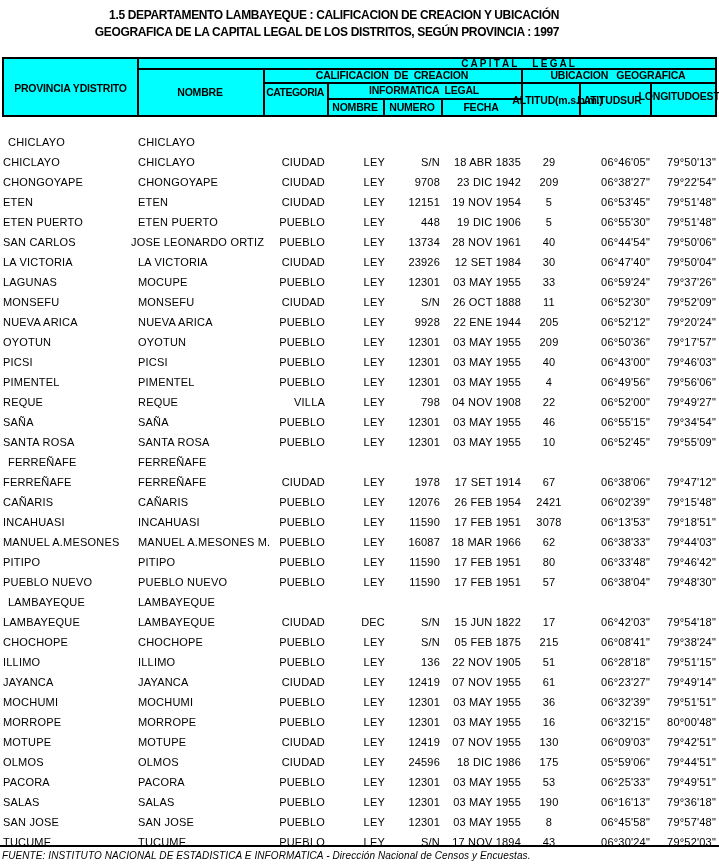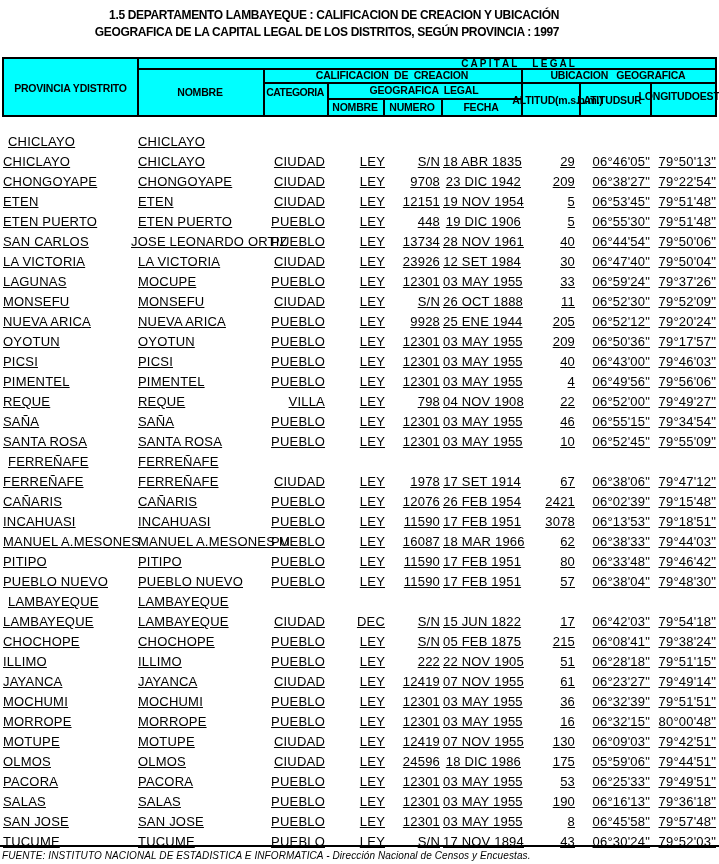--- a/index.html
+++ b/index.html
@@ -42,30 +42,30 @@
   .th.two{flex-direction:row;line-height:16px;padding-top:2px;}
   .th-capital{justify-content:flex-start;}
   .th-capital span{
     position:absolute;left:381px;top:-1px;transform:translateX(-50%);
     font-size:10px;line-height:11px;
   }
   .th-categoria{align-items:flex-start;padding-top:3px;letter-spacing:-0.5px;}
 
   
   .tbody{position:absolute;left:0;top:132px;width:719px;}
-  .row{display:flex;height:20px;line-height:20px;font-size:13px;letter-spacing:0.2px;text-decoration:underline;}
+  .row{display:flex;height:20px;line-height:20px;font-size:11px;letter-spacing:0.2px;}
   .cell{box-sizing:border-box;white-space:nowrap;overflow:visible;}
   .c-distrito{width:135px;padding-left:3px;}
   .province .c-distrito{padding-left:8px;}
   .c-nombre{width:128px;padding-left:3px;}
   .c-categoria{width:64px;text-align:right;padding-right:2px;}
   .c-ley{width:58px;text-align:right;}
   .c-numero{width:58px;text-align:right;padding-right:3px;}
   .c-fecha{width:80px;text-align:right;padding-right:2px;}
-  .c-altitud{width:58px;text-align:right;padding-right:6px;}
+  .c-altitud{width:58px;text-align:center;padding-right:6px;}
   .c-latitud{width:71px;text-align:right;padding-right:2px;}
   .c-longitud{width:67px;text-align:right;padding-right:3px;}
 
   
   .bottom-rule{position:absolute;left:0;top:845px;width:719px;height:2px;background:var(--border);}
   .fuente{position:absolute;left:2px;top:850px;font-style:italic;font-size:10px;letter-spacing:0.1px;white-space:nowrap;}
 </style>
 </head>
 <body>
 
@@ -103,21 +103,21 @@
     <div class="th" style="left:259px;top:9px;width:258px;height:14px;">
       <span>CALIFICACION  DE  CREACION</span>
     </div>
     <div class="th" style="left:517px;top:9px;width:194px;height:14px;">
       <span>UBICACION   GEOGRAFICA</span>
     </div>
     <div class="th th-categoria" style="left:259px;top:23px;width:64px;height:33px;">
       <span>CATEGORIA</span>
     </div>
     <div class="th" style="left:323px;top:23px;width:194px;height:16px;">
-      <span>GEOGRAFICA  LEGAL</span>
+      <span>INFORMATICA  LEGAL</span>
     </div>
     <div class="th" style="left:323px;top:39px;width:56px;height:17px;">
       <span>NOMBRE</span>
     </div>
     <div class="th" style="left:379px;top:39px;width:58px;height:17px;">
       <span>NUMERO</span>
     </div>
     <div class="th" style="left:437px;top:39px;width:80px;height:17px;">
       <span>FECHA</span>
     </div>
@@ -234,21 +234,21 @@
         <div class="cell c-altitud">11</div>
         <div class="cell c-latitud">06°52'30"</div>
         <div class="cell c-longitud">79°52'09"</div>
       </div>
       <div class="row">
         <div class="cell c-distrito">NUEVA ARICA</div>
         <div class="cell c-nombre">NUEVA ARICA</div>
         <div class="cell c-categoria">PUEBLO</div>
         <div class="cell c-ley">LEY</div>
         <div class="cell c-numero">9928</div>
-        <div class="cell c-fecha">25 ENE 1944</div>
+        <div class="cell c-fecha">22 ENE 1944</div>
         <div class="cell c-altitud">205</div>
         <div class="cell c-latitud">06°52'12"</div>
         <div class="cell c-longitud">79°20'24"</div>
       </div>
       <div class="row">
         <div class="cell c-distrito">OYOTUN</div>
         <div class="cell c-nombre">OYOTUN</div>
         <div class="cell c-categoria">PUEBLO</div>
         <div class="cell c-ley">LEY</div>
         <div class="cell c-numero">12301</div>
@@ -420,21 +420,21 @@
         <div class="cell c-fecha">05 FEB 1875</div>
         <div class="cell c-altitud">215</div>
         <div class="cell c-latitud">06°08'41"</div>
         <div class="cell c-longitud">79°38'24"</div>
       </div>
       <div class="row">
         <div class="cell c-distrito">ILLIMO</div>
         <div class="cell c-nombre">ILLIMO</div>
         <div class="cell c-categoria">PUEBLO</div>
         <div class="cell c-ley">LEY</div>
-        <div class="cell c-numero">222</div>
+        <div class="cell c-numero">136</div>
         <div class="cell c-fecha">22 NOV 1905</div>
         <div class="cell c-altitud">51</div>
         <div class="cell c-latitud">06°28'18"</div>
         <div class="cell c-longitud">79°51'15"</div>
       </div>
       <div class="row">
         <div class="cell c-distrito">JAYANCA</div>
         <div class="cell c-nombre">JAYANCA</div>
         <div class="cell c-categoria">CIUDAD</div>
         <div class="cell c-ley">LEY</div>

